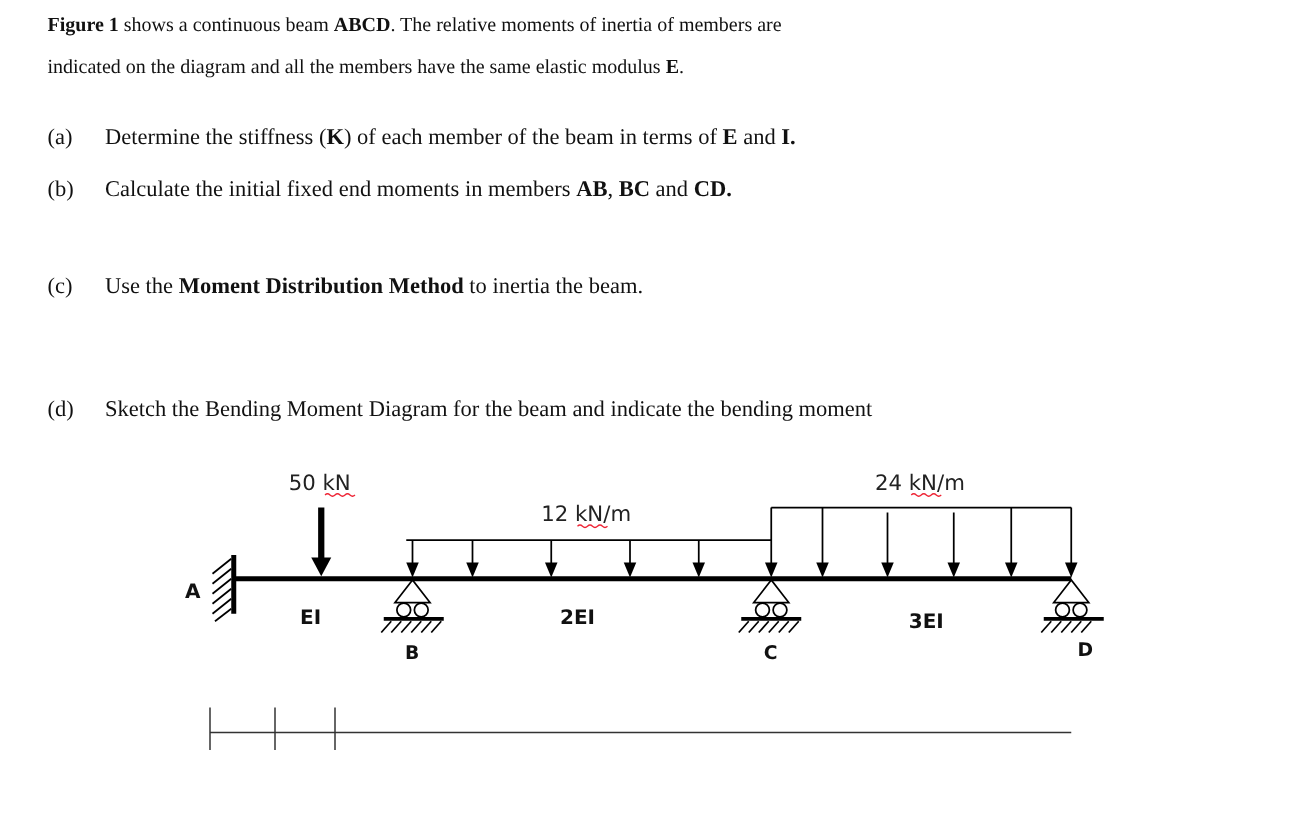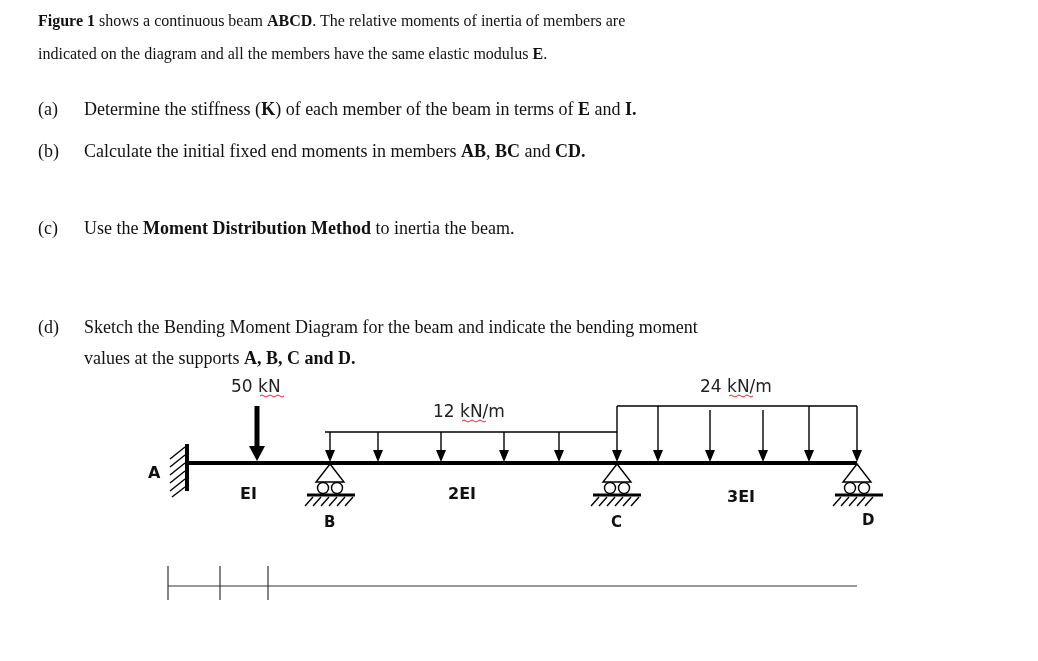--- a/index.html
+++ b/index.html
@@ -27,21 +27,20 @@
   <span class="lbl">(a)</span><span>Determine the stiffness (</span><b>K</b><span>) of each member of the beam in terms of </span><b>E</b><span> and </span><b>I.</b>
 </div>
 <div class="item serif" style="top:136px;">
   <span class="lbl">(b)</span><span>Calculate the initial fixed end moments in members </span><b>AB</b><span>, </span><b>BC</b><span> and </span><b>CD.</b>
 </div>
 <div class="item serif" style="top:213px;">
   <span class="lbl">(c)</span><span>Use the </span><b>Moment Distribution Method</b><span> to inertia the beam.</span>
 </div>
 <div class="item serif" style="top:272px;margin-top:40px;">
   <span class="lbl">(d)</span><span>Sketch the Bending Moment Diagram for the beam and indicate the bending moment</span>
-  <span class="cont"><span>values at the supports </span><b>A, B, C and D.</b></span>
 </div>
 
 <svg width="1038" height="661" viewBox="0 0 1038 661">
   <defs>
     <marker id="ah" markerWidth="10" markerHeight="10" refX="5" refY="9" orient="auto" markerUnits="userSpaceOnUse">
       <path d="M0,0 L10,0 L5,10 Z" fill="#000"></path>
     </marker>
   </defs>
 
   <g>

